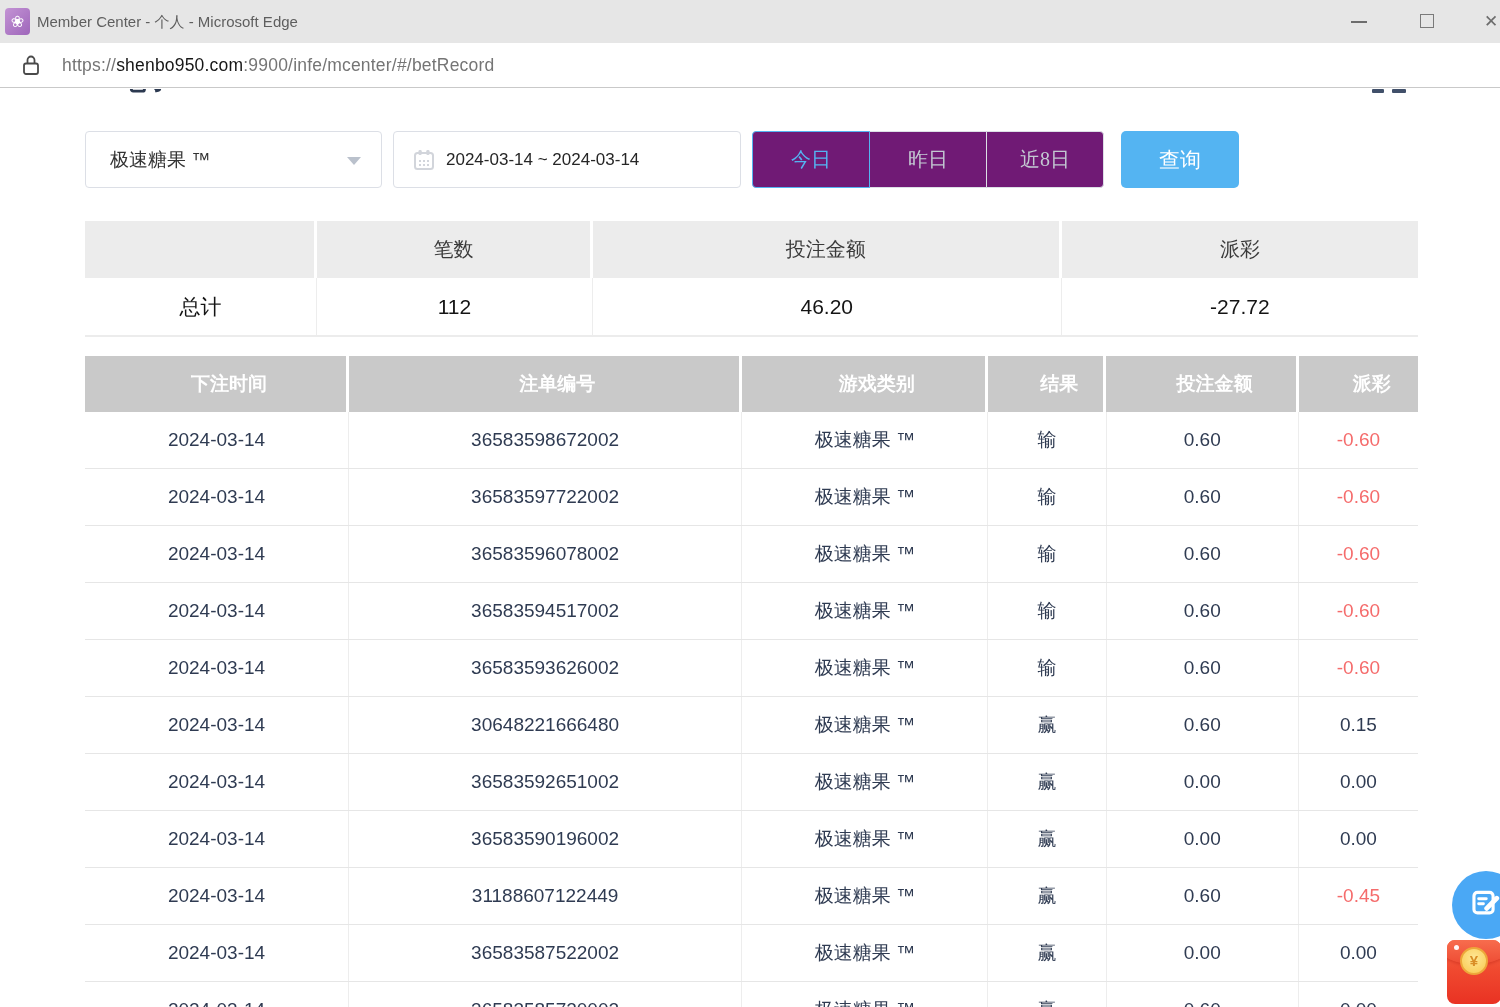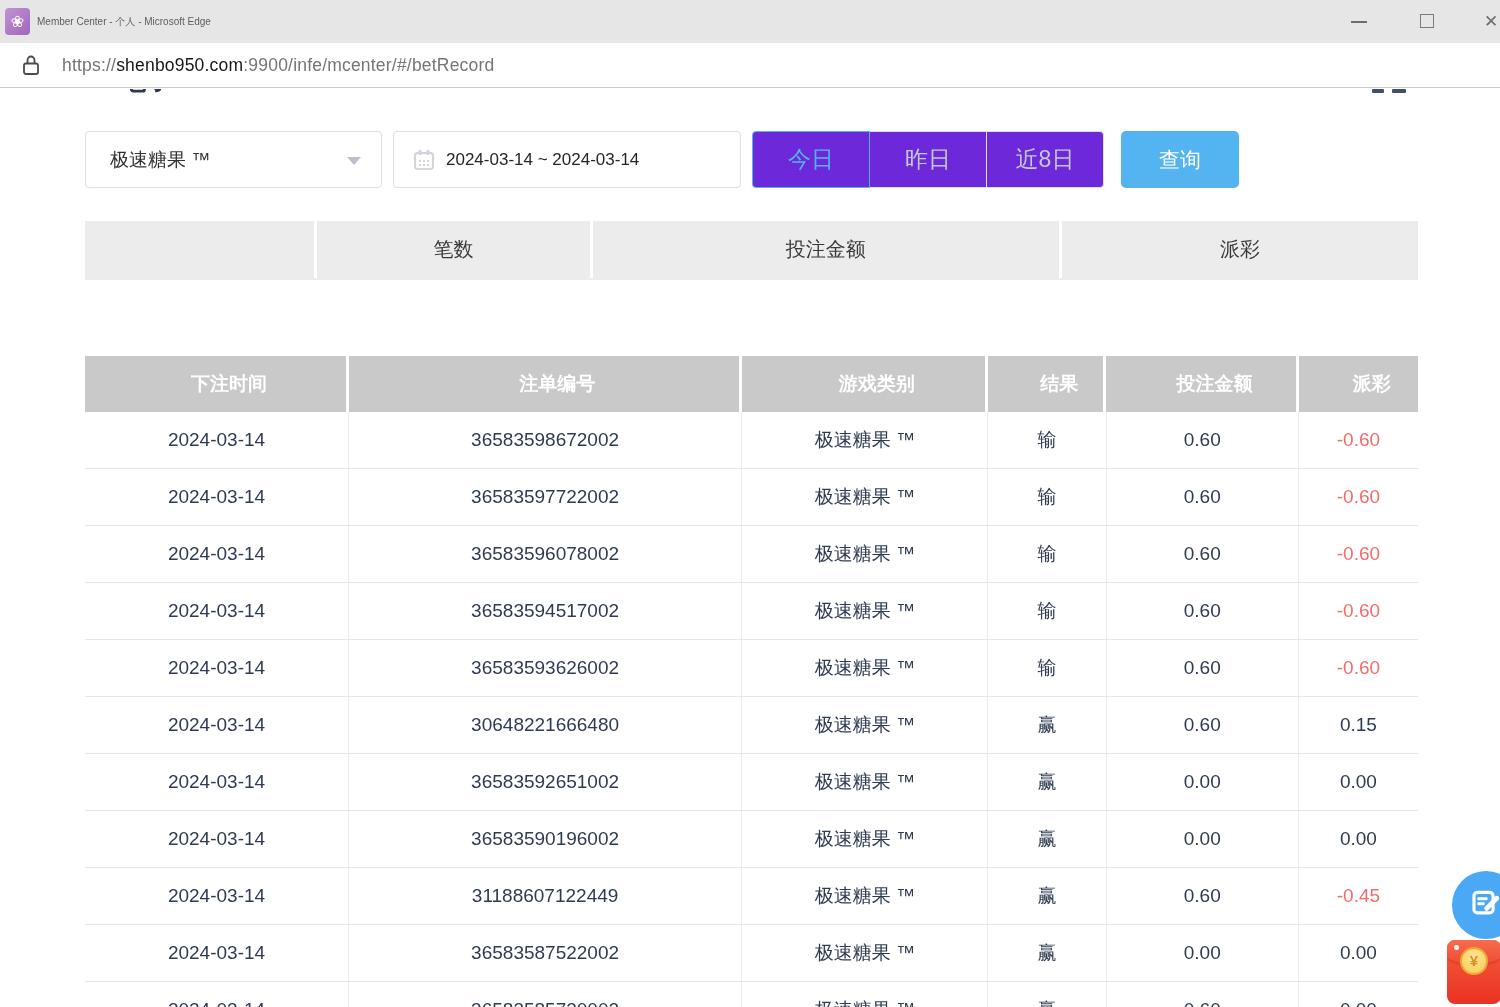--- a/index.html
+++ b/index.html
@@ -10,21 +10,21 @@
     -webkit-font-smoothing:antialiased;
   }
 
   
   .titlebar { position:absolute; left:0; top:0; width:1500px; height:43px; background:#e6e6e6; }
   .favicon {
     position:absolute; left:5px; top:8px; width:25px; height:27px; border-radius:4px;
     background:linear-gradient(135deg,#c393d4,#9e66ba);
     color:#fff; font-size:16px; line-height:27px; text-align:center;
   }
-  .titletext { position:absolute; left:37px; top:0; height:43px; line-height:43px; font-size:10px; color:#5e5e5e; white-space:nowrap; }
+  .titletext { position:absolute; left:37px; top:0; height:43px; line-height:43px; font-size:15px; color:#5e5e5e; white-space:nowrap; }
   .winbtn { position:absolute; top:0; width:46px; height:43px; }
   .winbtn.b-min { left:1336px; } .winbtn.b-max { left:1404px; } .winbtn.b-close { left:1470px; }
   .min-glyph { position:absolute; left:15px; top:21px; width:16px; height:0; border-top:2px solid #6d6d6d; }
   .max-glyph { position:absolute; left:16px; top:14px; width:14px; height:14px; border:1px solid #7a7a7a; }
   .close-glyph { position:absolute; left:14px; top:11px; font-size:17px; color:#6d6d6d; }
 
   .urlbar { position:absolute; left:0; top:43px; width:1500px; height:45px; background:#fff; border-bottom:1px solid #c9c9c9; }
   .lock-wrap { position:absolute; left:22px; top:11px; }
   .url-text { position:absolute; left:62px; top:0; height:44px; line-height:44px; font-size:17.5px; color:#757575; white-space:nowrap; letter-spacing:.2px; }
   .url-text .u-dark { color:#161616; }
@@ -45,23 +45,23 @@
 
   .date-box {
     position:absolute; left:393px; top:131px; width:348px; height:57px;
     border:1px solid #dcdfe6; border-radius:4px; background:#fff;
   }
   .cal-wrap { position:absolute; left:18px; top:16px; color:#d2d5db; }
   .date-box .date-label { position:absolute; left:52px; top:0; height:55px; line-height:55px; font-size:17px; color:#262626; white-space:nowrap; }
 
   .quick-group { position:absolute; left:752px; top:131px; height:57px; display:flex; }
   .qbtn {
-    width:118px; height:57px; background:#6d28d9; border:1px solid #dcdfe6;
-    font-size:23px; color:#c3c8d2; text-align:center; line-height:55px;
-    margin-left:-1px; font-family:Liberation Sans, sans-serif; cursor:pointer; padding:0;
+    width:118px; height:57px; background:#701a75; border:1px solid #dcdfe6;
+    font-size:20px; color:#c3c8d2; text-align:center; line-height:55px;
+    margin-left:-1px; font-family:Liberation Serif, serif; cursor:pointer; padding:0;
   }
   .qbtn:first-child { margin-left:0; border-radius:4px 0 0 4px; }
   .qbtn:last-child { border-radius:0 4px 4px 0; }
   .qbtn.active { border-color:#54b4f2; color:#54b4f2; position:relative; z-index:2; }
 
   .search-btn {
     position:absolute; left:1121px; top:131px; width:118px; height:57px;
     background:#54b4f2; border:none; border-radius:5px; color:#fff; font-size:21px;
     font-family:inherit; cursor:pointer;
   }
@@ -178,20 +178,26 @@
 
 <button class="search-btn">查询</button>
 
 <div class="summary">
   <div class="sum-head">
     <div class="shc w-c1"></div>
     <div class="shc w-c2">笔数</div>
     <div class="shc w-c3">投注金额</div>
     <div class="shc w-c4">派彩</div>
   </div>
+  <div class="sum-row">
+    <div class="src w-c1">总计</div>
+    <div class="src w-c2">112</div>
+    <div class="src w-c3">46.20</div>
+    <div class="src w-c4 sum-neg">-27.72</div>
+  </div>
 </div>
 
 <div class="bet-table">
   <div class="bt-head">
     <div class="thc t-c1">下注时间</div>
     <div class="thc t-c2">注单编号</div>
     <div class="thc t-c3">游戏类别</div>
     <div class="thc t-c4">结果</div>
     <div class="thc t-c5">投注金额</div>
     <div class="thc t-c6">派彩</div>

